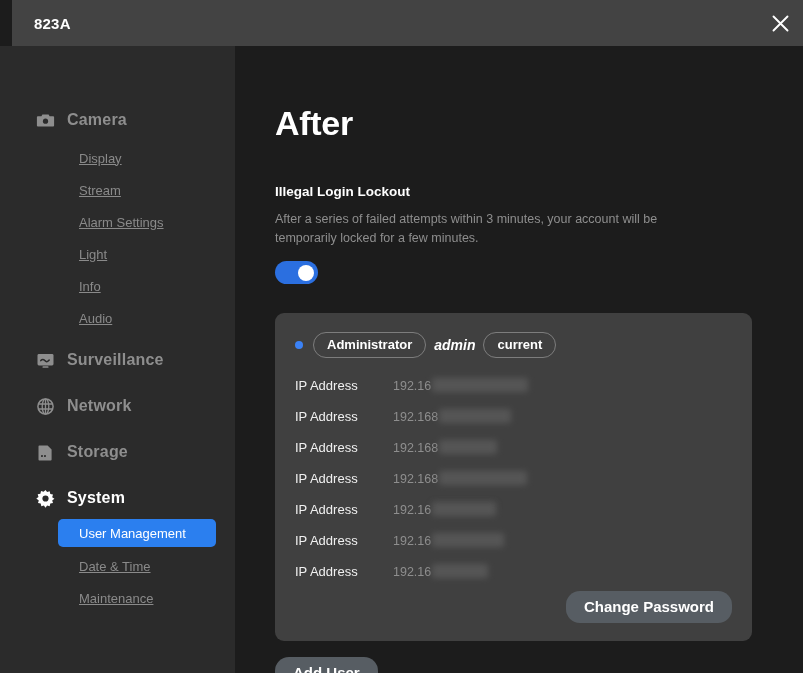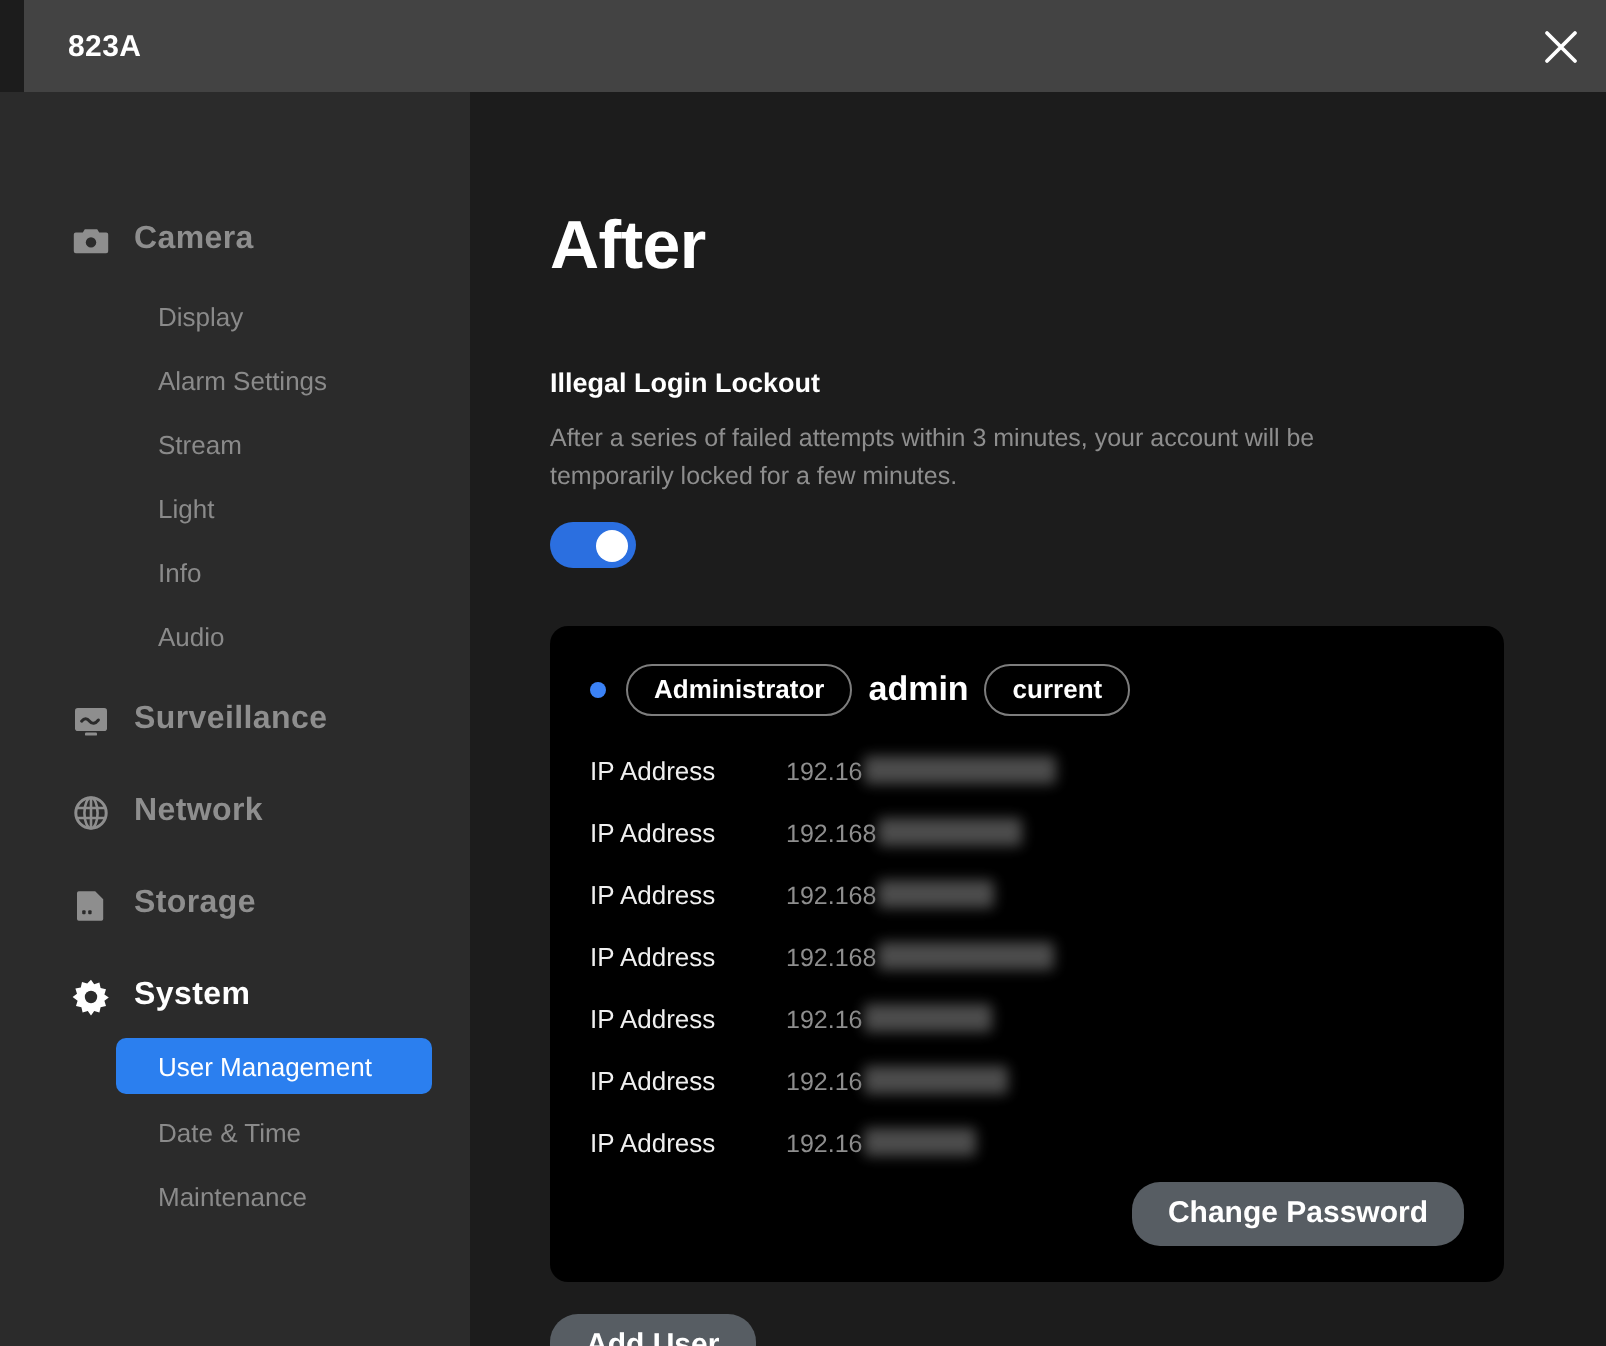--- a/index.html
+++ b/index.html
@@ -87,20 +87,21 @@
   .nav-group-header.active .nav-group-label { color: #ffffff; }
 
   .nav-sub {
     display: flex;
     align-items: center;
     height: 32px;
     padding-left: 79px;
     font-size: 13px;
     color: #8a8a8a;
     cursor: pointer;
+    text-decoration: underline;
   }
   .nav-sub.first-sub { margin-top: 4px; }
 
   .nav-sub-pill {
     margin: 3px 0 3px 58px;
     height: 28px;
     width: 158px;
     border-radius: 5px;
     background: #2b7fef;
     display: flex;
@@ -164,21 +165,21 @@
     height: 16px;
     border-radius: 50%;
     background: #ffffff;
   }
 
   
   .user-card {
     margin-top: 29px;
     width: 477px;
     height: 328px;
-    background: #000000;
+    background: #404040;
     border-radius: 9px;
     padding: 19px 20px 0 20px;
     position: relative;
     overflow: hidden;
   }
 
   .user-head {
     display: flex;
     align-items: center;
     gap: 8px;
@@ -196,24 +197,25 @@
     border: 1px solid #7d7d7d;
     border-radius: 13px;
     padding: 4px 13px 5px 13px;
     font-size: 13px;
     font-weight: bold;
     color: #ffffff;
     white-space: nowrap;
     cursor: pointer;
   }
   .username {
-    font-size: 17px;
+    font-size: 14px;
     font-weight: bold;
     color: #ffffff;
     white-space: nowrap;
+    font-style: italic;
   }
 
   .ip-list { margin-top: 12px; }
   .ip-row {
     display: flex;
     align-items: center;
     height: 31px;
   }
   .ip-label {
     font-size: 13px;
@@ -278,22 +280,22 @@
       <div class="nav-group-header">
         <span class="nav-icon">
           <svg width="21" height="21" viewBox="0 0 21 21">
             <path d="M7.4 4.6h6.2l1 1.6h3.5a1 1 0 0 1 1 1v8.4a1 1 0 0 1-1 1H2.9a1 1 0 0 1-1-1V7.2a1 1 0 0 1 1-1h3.5z" fill="#8e8e8e"></path>
             <circle cx="10.5" cy="11.2" r="2.6" fill="#2b2b2b"></circle>
           </svg>
         </span>
         <span class="nav-group-label">Camera</span>
       </div>
       <div class="nav-sub first-sub">Display</div>
+      <div class="nav-sub">Stream</div>
       <div class="nav-sub">Alarm Settings</div>
-      <div class="nav-sub">Stream</div>
       <div class="nav-sub">Light</div>
       <div class="nav-sub">Info</div>
       <div class="nav-sub">Audio</div>
       <div class="group-spacer"></div>
       <div class="nav-group-header">
         <span class="nav-icon">
           <svg width="21" height="21" viewBox="0 0 21 21">
             <rect x="2.5" y="4" width="16" height="11.5" rx="1.4" fill="#8e8e8e"></rect>
             <rect x="7.5" y="16.2" width="6" height="1.6" rx="0.6" fill="#8e8e8e"></rect>
             <path d="M5.8 10.6q2-2.4 4 0 2 2.4 4.4-0.6" stroke="#2b2b2b" stroke-width="1.5" fill="none" stroke-linecap="round"></path>

